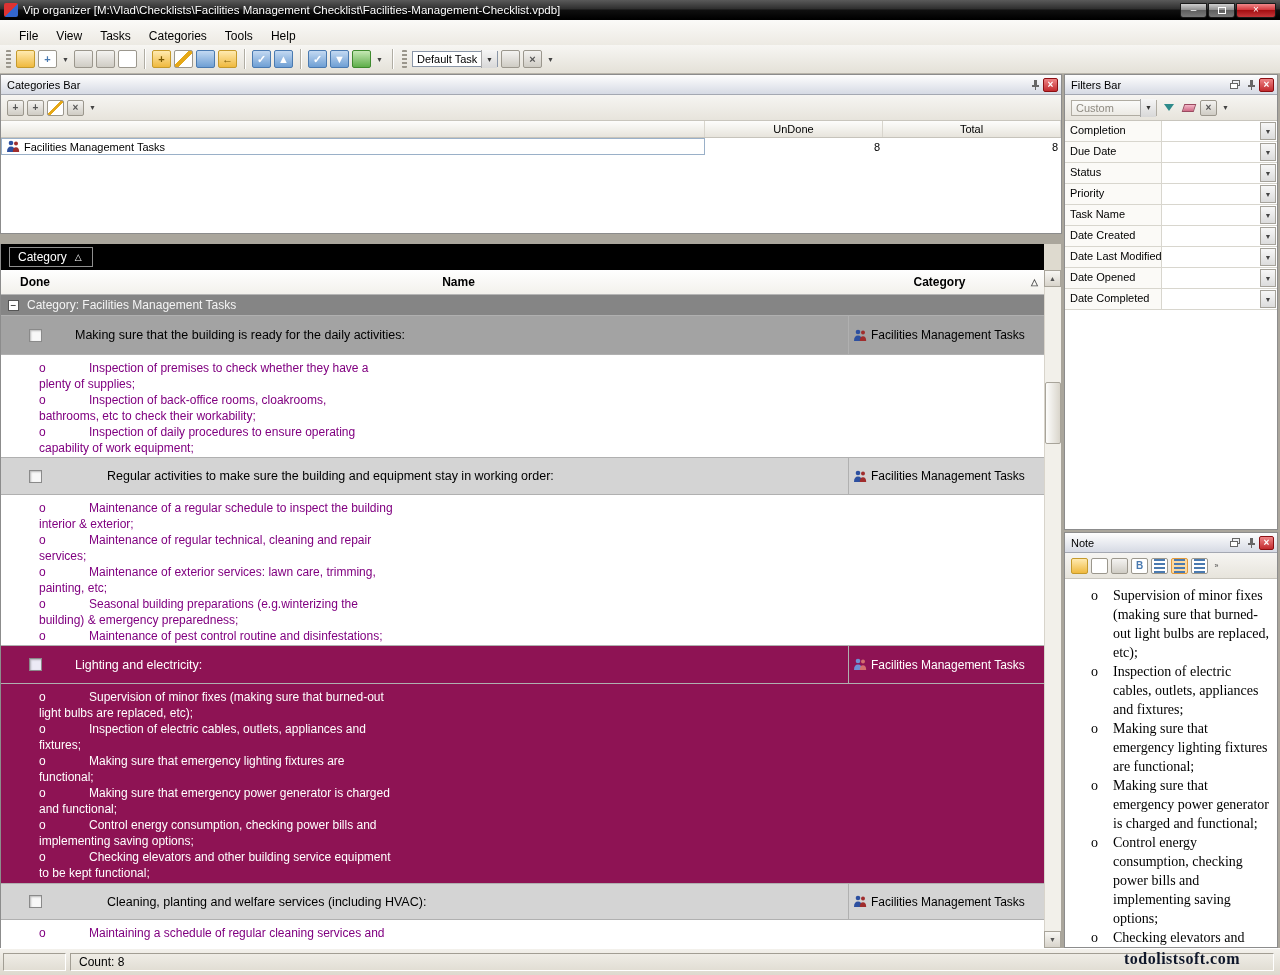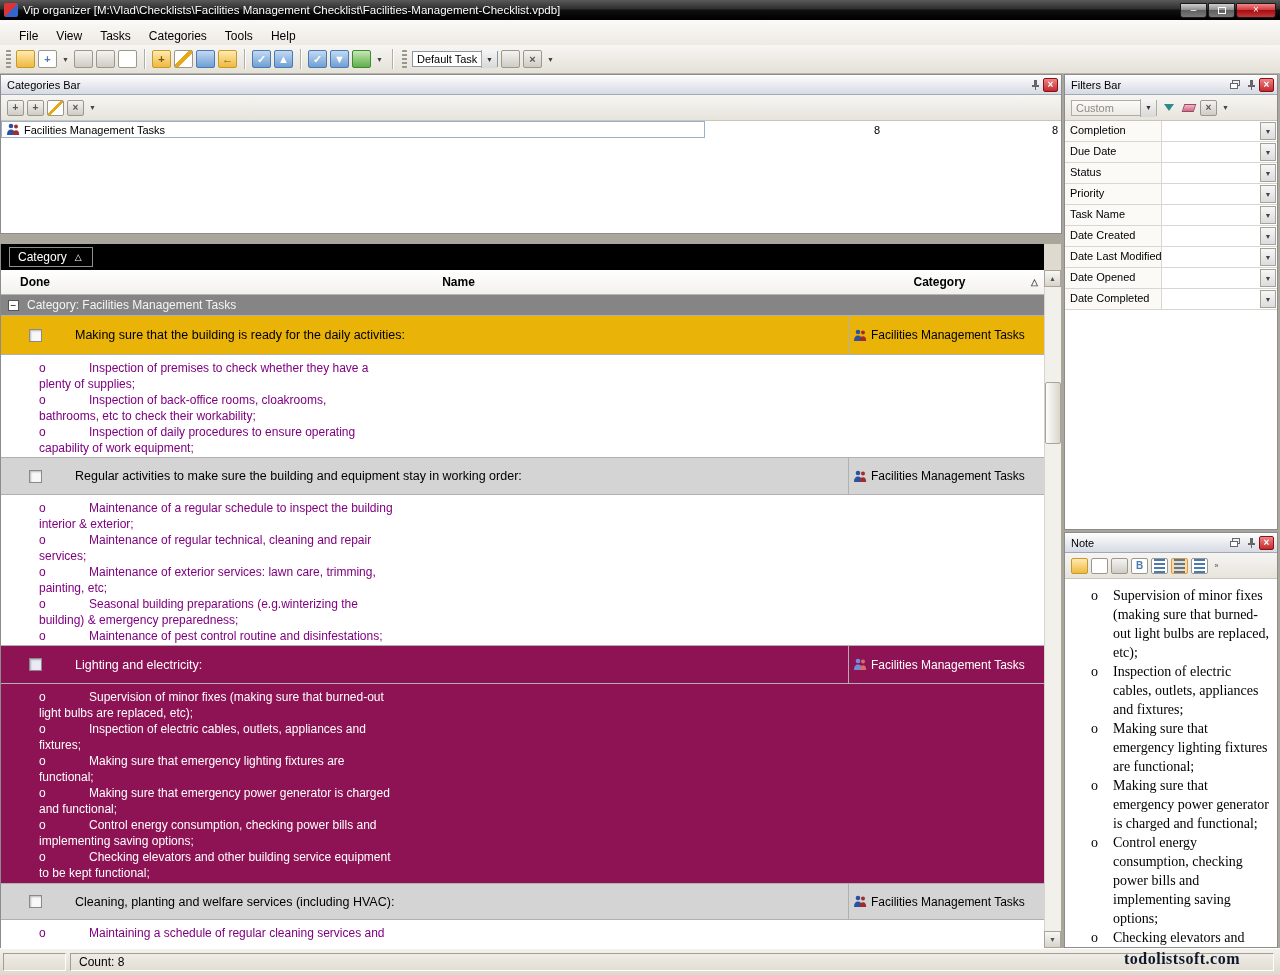--- a/index.html
+++ b/index.html
@@ -91,22 +91,22 @@
   .band-sort { font-size:9px; }
   .grid-colhd { height:25px; display:flex; align-items:center; background:linear-gradient(#fff,#f3f1ec); border-bottom:1px solid #b5b5b5; font-weight:bold; font-size:12px; }
   .gch-done { width:68px; text-align:center; }
   .gch-name { flex:1; text-align:center; }
   .gch-cat { width:196px; display:flex; align-items:center; }
   .gch-cat span:first-child { flex:1; text-align:center; }
   .gch-sort { font-size:9px; padding-right:6px; color:#555; }
   .group-row { height:20px; background:#858585; color:#f4f4f4; display:flex; align-items:center; gap:8px; padding-left:7px; font-size:12px; }
   .collapse-box { width:11px; height:11px; background:#fff; border:1px solid #555; color:#000; font-size:10px; line-height:9px; text-align:center; flex:none; }
 
-  .trow { display:flex; align-items:stretch; border-top:1px solid #b0b0b0; border-bottom:1px solid #b0b0b0; background:#eab308; }
-  .trow.gray { background:#d4d4d4; }
+  .trow { display:flex; align-items:stretch; border-top:1px solid #b0b0b0; border-bottom:1px solid #b0b0b0; background:#a3a3a3; }
+  .trow.gray { background:#d4d4d4;gap:32px; }
   .trow.sel { background:#8e1354; color:#fff; }
   .td-done { width:68px; display:flex; align-items:center; justify-content:center; }
   .checkbox { width:13px; height:13px; background:#f8f8f8; border:1px solid #8a8a8a; box-shadow:inset 1px 1px 2px rgba(0,0,0,.25); }
   .trow.sel .checkbox { background:#eceaf6; }
   .td-name { flex:1; display:flex; align-items:center; padding-left:6px; font-size:12.5px; }
   .td-cat { width:196px; border-left:1px solid #b0b0b0; display:flex; align-items:center; gap:4px; padding-left:4px; font-size:12px; }
   .tdetails { background:#fff; color:#800080; font-size:12px; line-height:16px; white-space:pre-wrap; padding:5px 38px 0 38px; overflow:hidden; }
   .tdetails.sel { background:#8e1354; color:#fff; }
 
   
@@ -207,20 +207,25 @@
     <span class="phd-btn phd-close">×</span>
   </div>
   <div class="ptool">
     <div class="ic-sm ic-gray">+</div>
     <div class="ic-sm ic-gray">+</div>
     <div class="ic-sm ic-pencil"></div>
     <div class="ic-sm ic-gray">×</div>
     <div class="dd">▼</div>
   </div>
   <div class="cat-table">
+    <div class="cat-thead">
+      <div class="cth-name"></div>
+      <div class="cth-undone">UnDone</div>
+      <div class="cth-total">Total</div>
+    </div>
     <div class="cat-row">
       <div class="crow-name">
         <svg class="cat-icon" width="14" height="13" viewBox="0 0 14 13">
           <circle cx="5" cy="3" r="2.3" fill="#2d50a0"></circle>
             <path d="M1 12 q0-5.5 4-5.5 t4 5.5 z" fill="#2d50a0"></path>
           <circle cx="10" cy="3.6" r="2" fill="#a02d2d"></circle>
             <path d="M6.8 12 q0-4.8 3.2-4.8 t3.2 4.8 z" fill="#a02d2d"></path>
         </svg>
         <span>Facilities Management Tasks</span>
       </div>

